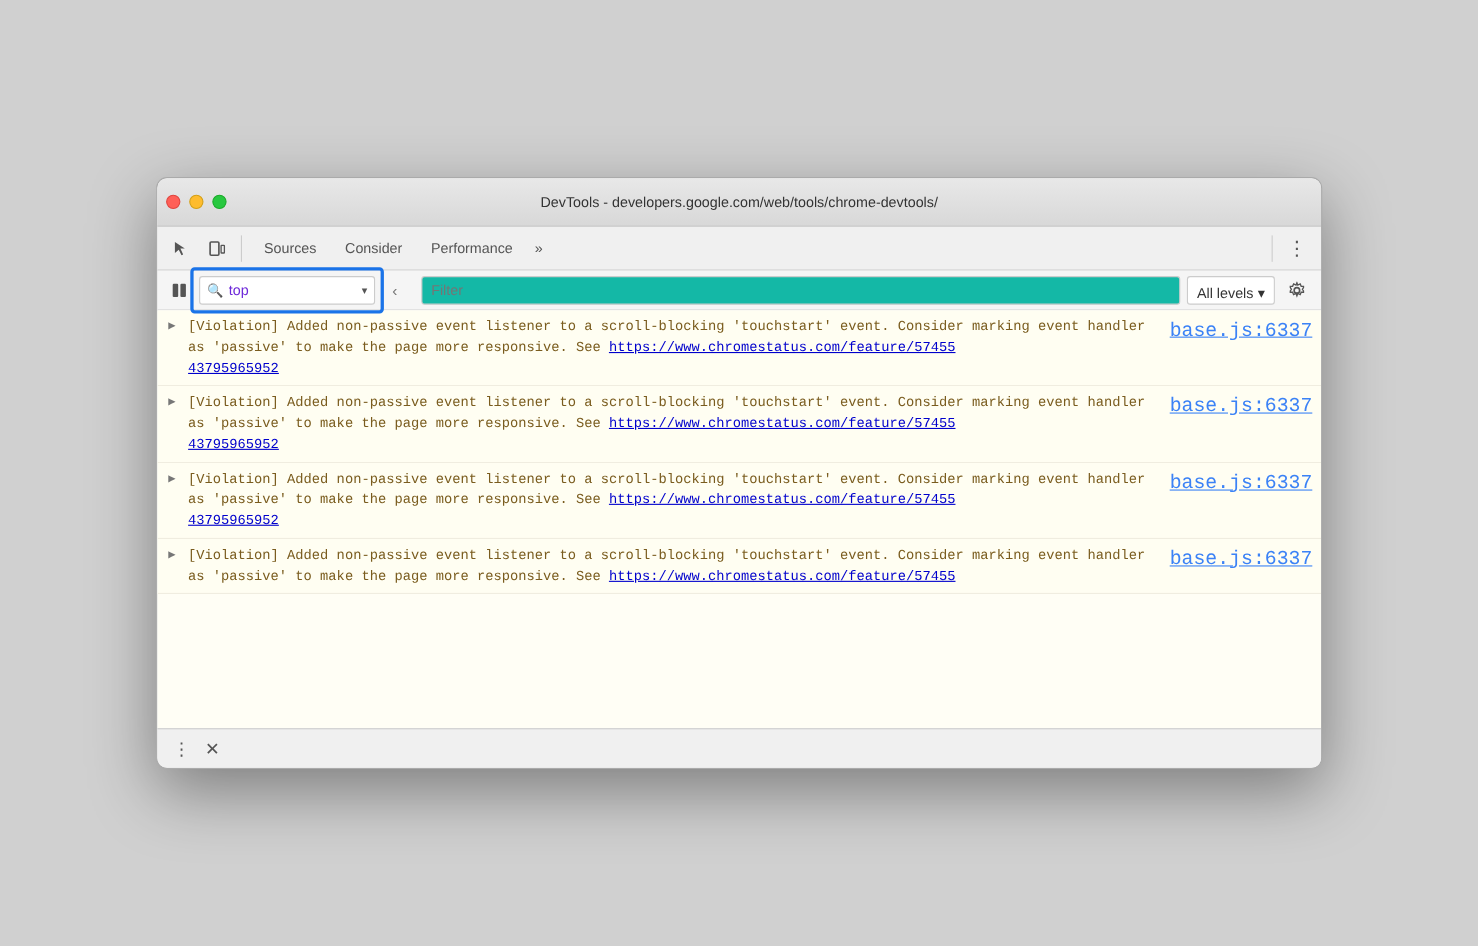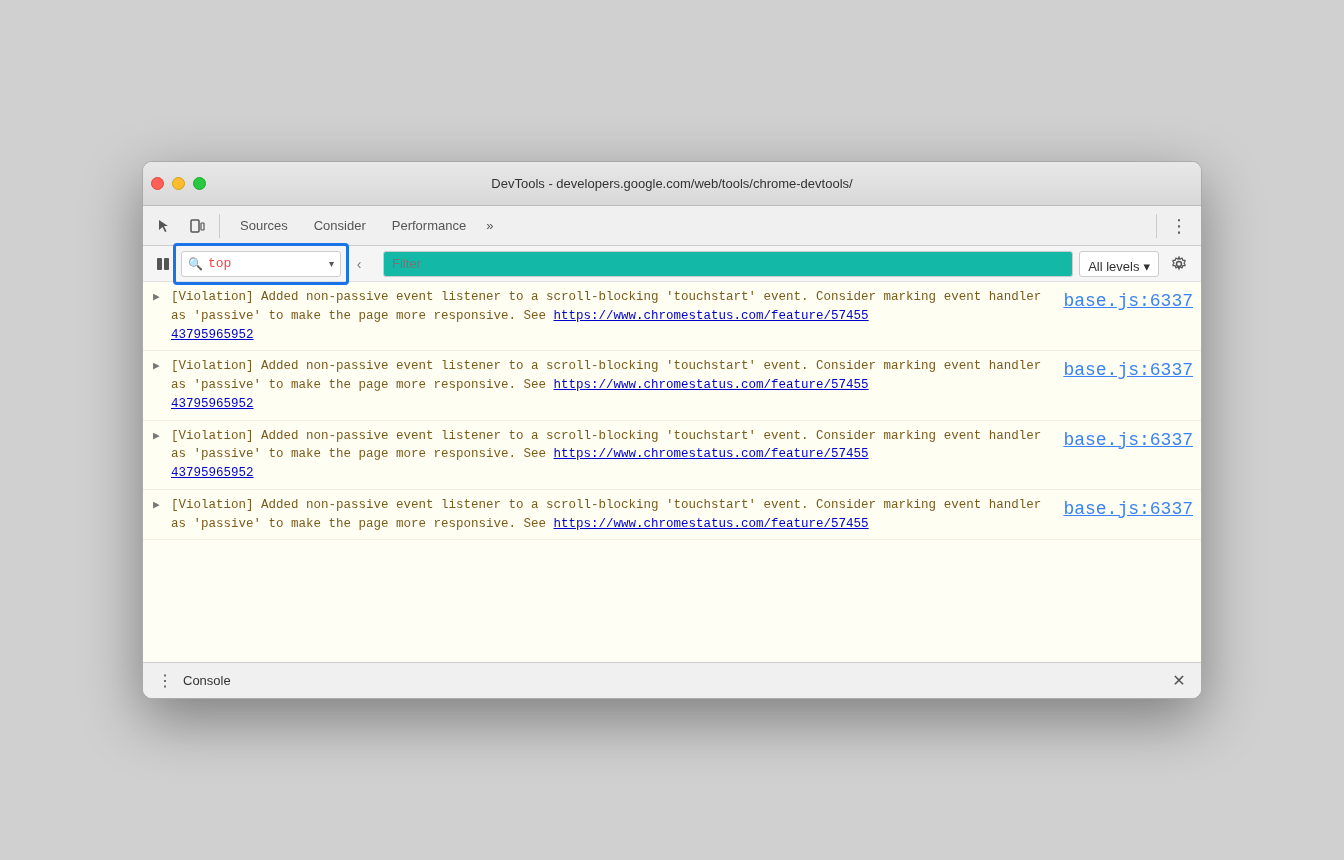--- a/index.html
+++ b/index.html
@@ -184,22 +184,22 @@
       display: flex;
       align-items: center;
       justify-content: center;
       color: #777;
       font-size: 12px;
     }
 
     .context-selector-value {
       flex: 1;
       font-size: 13px;
-      color: #ef4444;
-      font-family: Liberation Mono, monospace;
+      color: #6d28d9;
+      font-family: Liberation Sans, sans-serif;
     }
 
     .context-selector-arrow {
       color: #555;
       font-size: 10px;
     }
 
     .console-nav-btn {
       width: 20px;
       height: 20px;
@@ -455,19 +455,18 @@
       </div>
       <span class="console-entry-link">base.js:6337</span>
     </div>
 
   </div>
 
   <div class="console-bottombar">
     <div class="bottombar-menu-btn">
       <span>⋮</span>
     </div>
-    <span class="bottombar-title">Console</span>
     <div class="bottombar-close">
       <span>✕</span>
     </div>
   </div>
 
 </div>
 
 </body></html>

